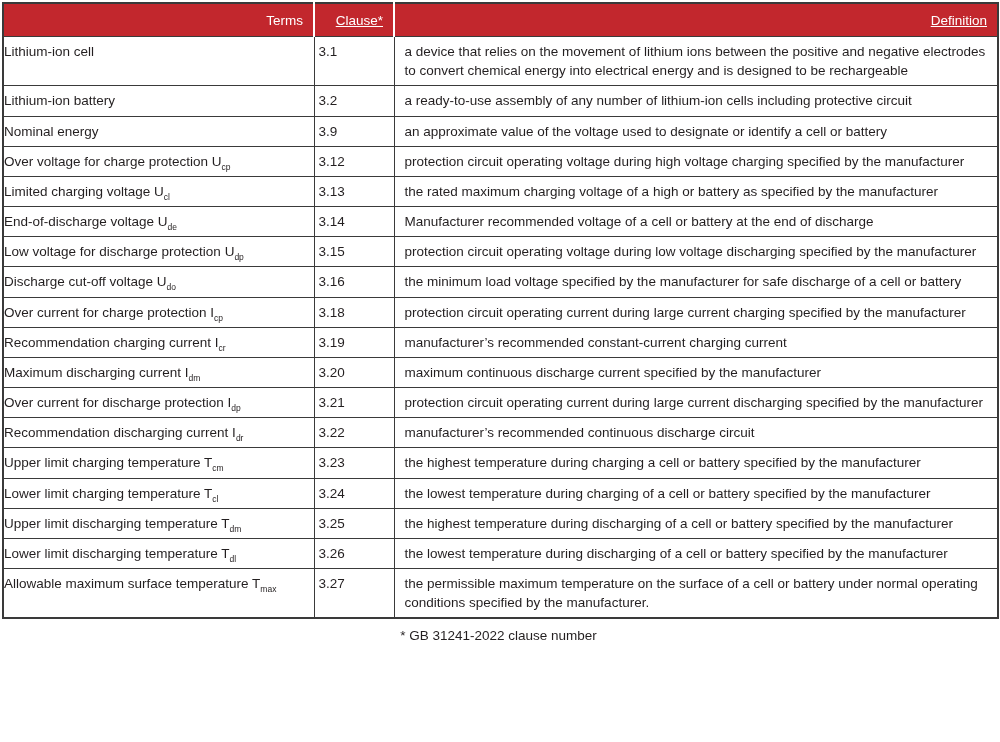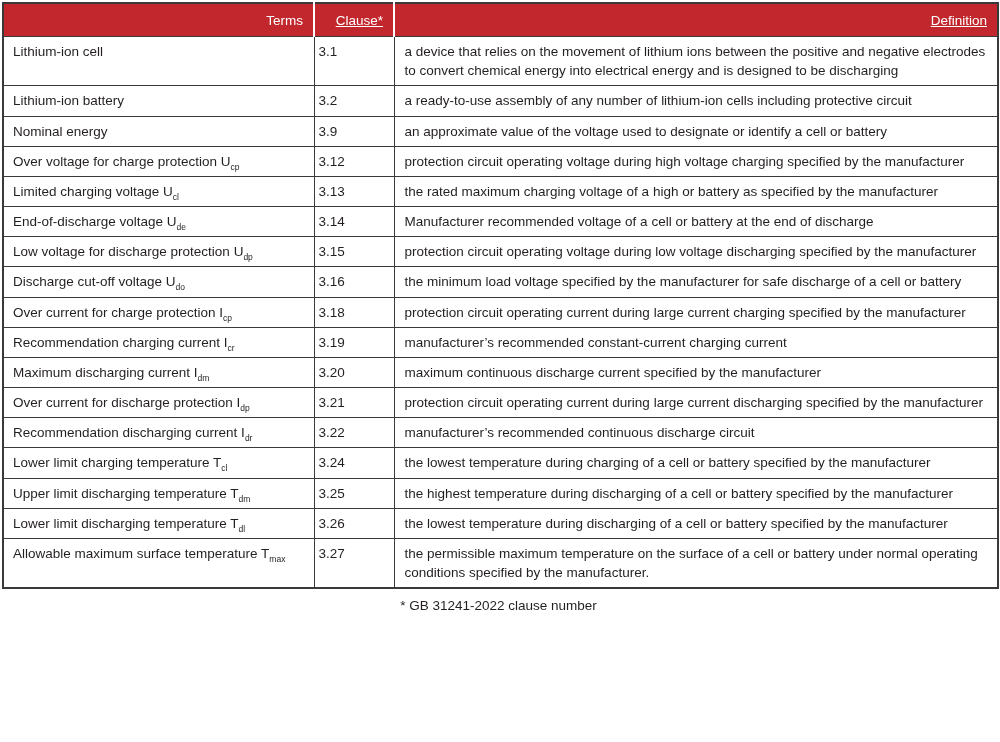--- a/index.html
+++ b/index.html
@@ -38,21 +38,21 @@
     padding:7px 10px 6px 10px;
   }
   .terms-table thead th:nth-child(n+2){
     border-left:2px solid #ffffff;
     text-decoration:underline;
   }
   col.c-terms{width:311px;}
   col.c-clause{width:80px;}
   col.c-def{width:604px;}
   th.col-clause{text-align:center;padding-left:4px;padding-right:4px;}
-  td.col-terms{padding:5px 8px 5px 9px;margin-top:32px;}
+  td.col-terms{padding:5px 8px 5px 0;margin-top:32px;}
   td.col-clause{text-align:left;padding:5px 4px;}
   td.col-def{padding:5px 10px 5px 10px;}
   td.col-terms sub{
     font-size:8.5px;
     line-height:0;
     vertical-align:sub;
   }
   .footnote{
     width:995px;
     margin-top:9px;
@@ -74,21 +74,21 @@
     <tr>
       <th class="col-terms">Terms</th>
       <th class="col-clause">Clause*</th>
       <th class="col-def">Definition</th>
     </tr>
   </thead>
   <tbody>
       <tr>
         <td class="col-terms">Lithium-ion cell</td>
         <td class="col-clause">3.1</td>
-        <td class="col-def">a device that relies on the movement of lithium ions between the positive and negative electrodes to convert chemical energy into electrical energy and is designed to be discharging</td>
+        <td class="col-def">a device that relies on the movement of lithium ions between the positive and negative electrodes to convert chemical energy into electrical energy and is designed to be rechargeable</td>
       </tr>
       <tr>
         <td class="col-terms">Lithium-ion battery</td>
         <td class="col-clause">3.2</td>
         <td class="col-def">a ready-to-use assembly of any number of lithium-ion cells including protective circuit</td>
       </tr>
       <tr>
         <td class="col-terms">Nominal energy</td>
         <td class="col-clause">3.9</td>
         <td class="col-def">an approximate value of the voltage used to designate or identify a cell or battery</td>
@@ -137,20 +137,25 @@
         <td class="col-terms">Over current for discharge protection I<sub>dp</sub></td>
         <td class="col-clause">3.21</td>
         <td class="col-def">protection circuit operating current during large current discharging specified by the manufacturer</td>
       </tr>
       <tr>
         <td class="col-terms">Recommendation discharging current I<sub>dr</sub></td>
         <td class="col-clause">3.22</td>
         <td class="col-def">manufacturer’s recommended continuous discharge circuit</td>
       </tr>
       <tr>
+        <td class="col-terms">Upper limit charging temperature T<sub>cm</sub></td>
+        <td class="col-clause">3.23</td>
+        <td class="col-def">the highest temperature during charging a cell or battery specified by the manufacturer</td>
+      </tr>
+      <tr>
         <td class="col-terms">Lower limit charging temperature T<sub>cl</sub></td>
         <td class="col-clause">3.24</td>
         <td class="col-def">the lowest temperature during charging of a cell or battery specified by the manufacturer</td>
       </tr>
       <tr>
         <td class="col-terms">Upper limit discharging temperature T<sub>dm</sub></td>
         <td class="col-clause">3.25</td>
         <td class="col-def">the highest temperature during discharging of a cell or battery specified by the manufacturer</td>
       </tr>
       <tr>

